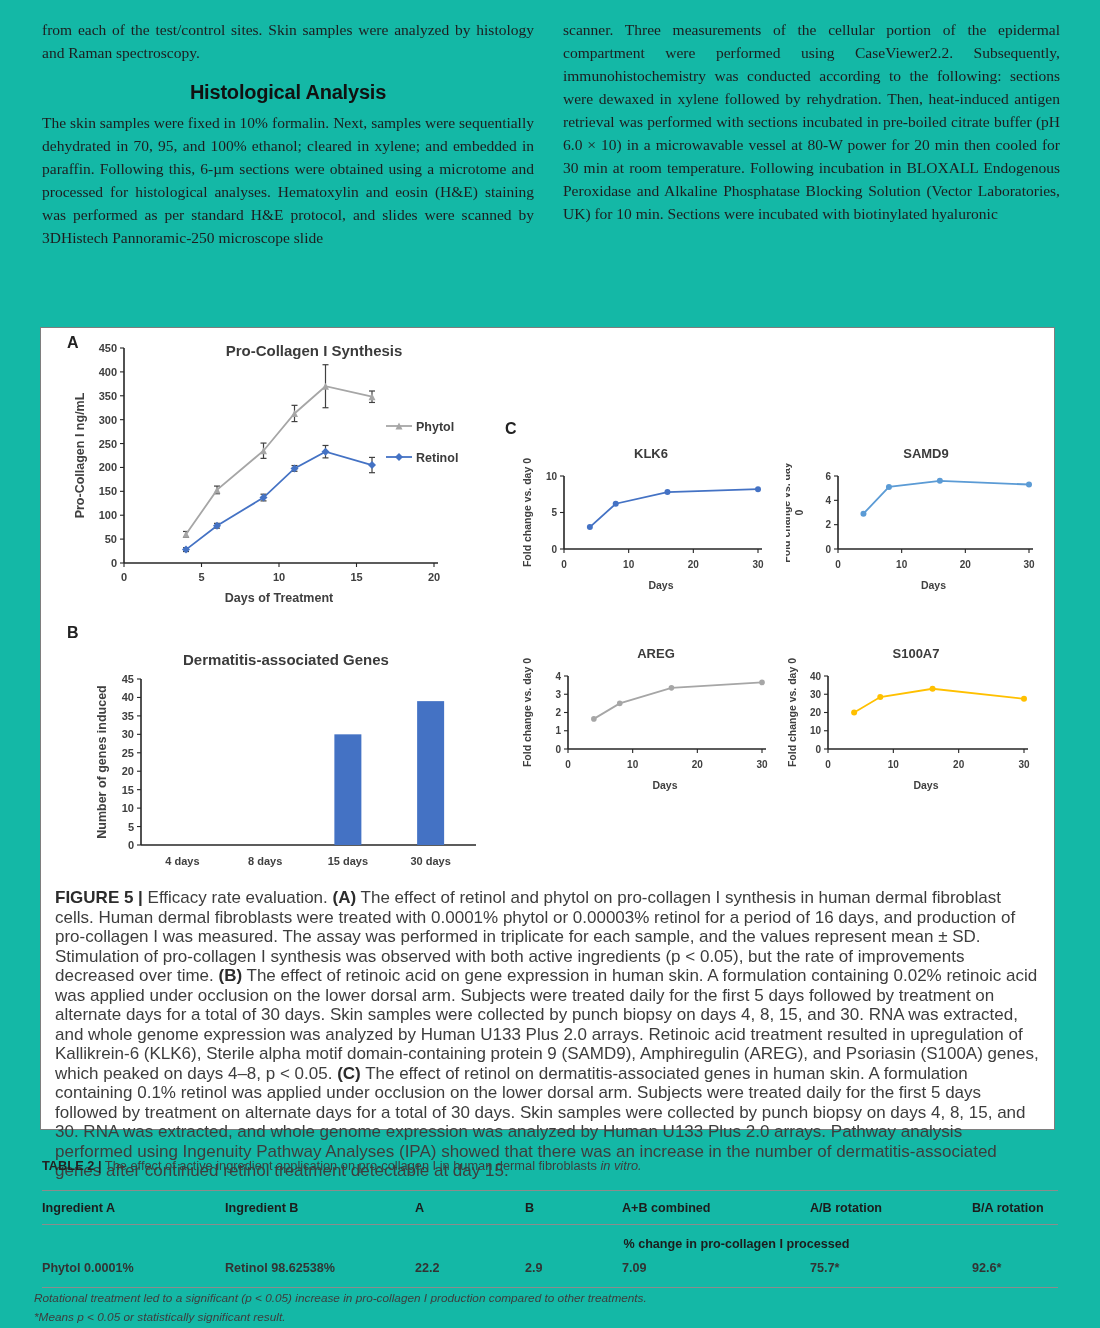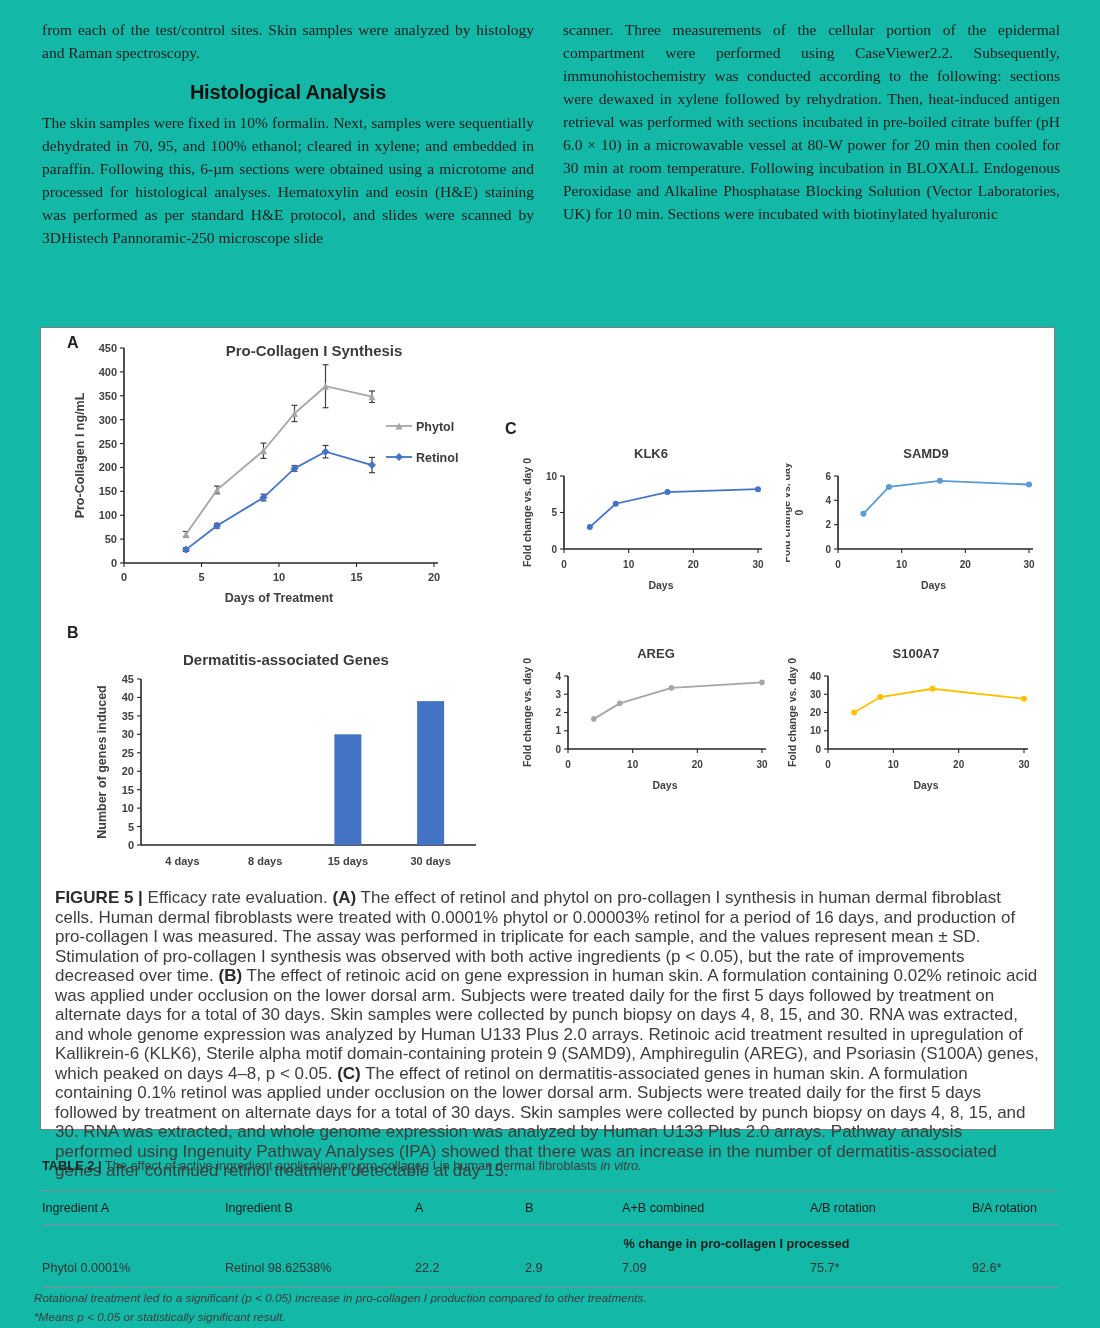--- a/index.html
+++ b/index.html
@@ -24,24 +24,24 @@
   .fig-caption b{color:#2c2c2c;}
   
   .t2-title{position:absolute;left:42px;top:1158px;width:1016px;
             font-family:"Liberation Sans",sans-serif;font-size:12.8px;color:#3d3d3d;}
   .t2-title b{color:#222;}
   .t2{position:absolute;left:42px;top:1190px;width:1016px;
       font-family:"Liberation Sans",sans-serif;font-size:12.6px;color:#333;
       border-top:1px solid #8c8c8c;border-bottom:1px solid #8c8c8c;}
   .t2-grid{display:grid;grid-template-columns:183px 190px 110px 97px 188px 162px 86px;}
   .t2-head{border-bottom:1px solid #8c8c8c;}
-  .t2-head .cell{font-weight:normal;color:#1c1c1c;padding:10px 0 9px 0;}
+  .t2-head .cell{font-weight:bold;color:#1c1c1c;padding:10px 0 9px 0;}
   .t2-span{grid-column:3 / span 5;text-align:center;font-weight:bold;color:#1c1c1c;
            padding:12px 0 2px 0;}
-  .t2-row .cell{padding:8px 0 12px 0;}
+  .t2-row .cell{padding:8px 0 12px 0;font-weight:bold;}
   .t2-fn{position:absolute;left:34px;width:1016px;font-family:"Liberation Sans",sans-serif;
          font-size:11.8px;font-style:italic;color:#3d3d3d;}
   .fn1{top:1291px;} .fn2{top:1310px;}
 </style>
 </head>
 <body>
 
 <div class="page">
 
   <div class="col col-left">

